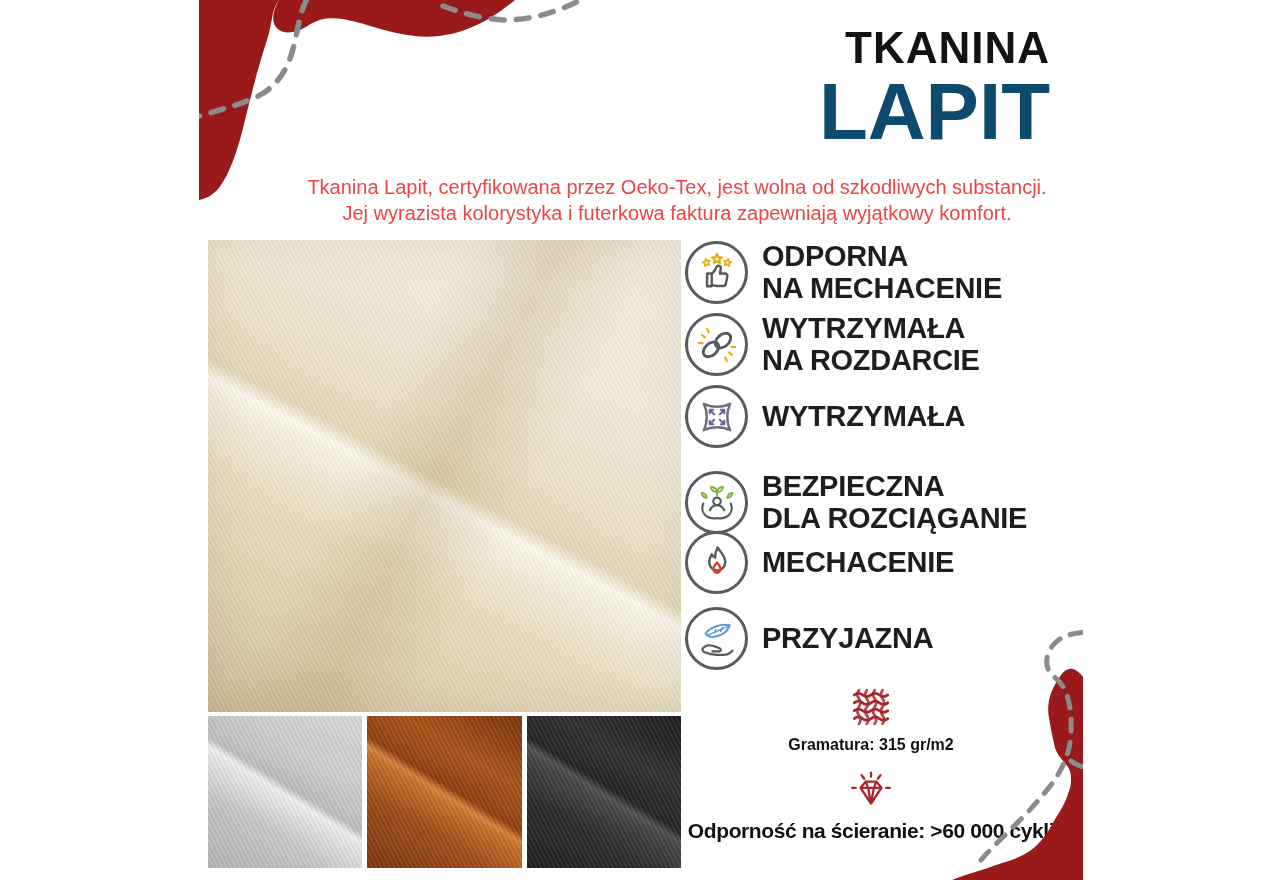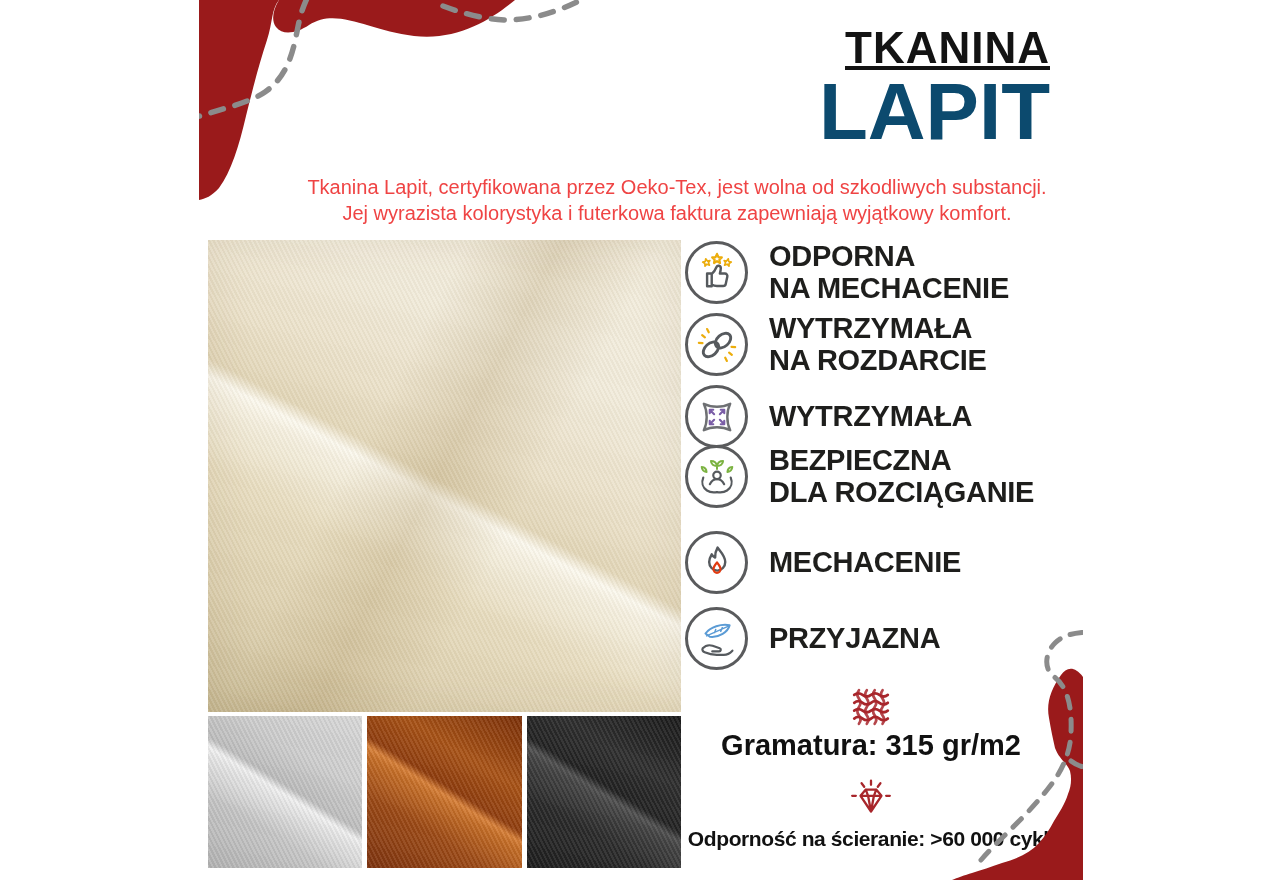--- a/index.html
+++ b/index.html
@@ -6,21 +6,21 @@
   body{width:1280px;height:880px;background:#ffffff;position:relative;overflow:hidden;
        font-family:"Liberation Sans", sans-serif;}
   .canvas{position:absolute;left:199px;top:0;width:884px;height:880px;background:#fff;overflow:hidden;}
 
   
   .blob-tl{position:absolute;left:0;top:0;width:392px;height:212px;}
   .blob-br{position:absolute;right:0;bottom:0;width:140px;height:265px;}
 
   
   .title-block{position:absolute;top:26px;right:33px;text-align:right;}
-  .t1{font-weight:bold;font-size:44px;line-height:1;color:#131313;letter-spacing:1px;text-decoration:underline;}
+  .t1{font-weight:bold;font-size:44px;line-height:1;color:#131313;letter-spacing:1px;}
   .t2{font-weight:bold;font-size:80px;line-height:.95;color:#0c4a6e;letter-spacing:0;margin-top:4px;}
 
   
   .desc{position:absolute;left:78px;top:174px;width:800px;text-align:center;
         font-size:20px;line-height:1.32;color:#ef4444;}
   .desc div{white-space:nowrap;}
 
   
   .fabric{position:absolute;overflow:hidden;}
   .fabric::after{content:"";position:absolute;inset:0;
@@ -32,30 +32,30 @@
       box-shadow:inset 0 0 45px rgba(120,100,60,.12);}
   .swatches{position:absolute;left:9px;top:716px;width:473px;height:152px;display:flex;gap:5px;}
   .swatch{flex:1 1 0;position:relative;overflow:hidden;}
   .swatch::after{content:"";position:absolute;inset:0;
       background:repeating-linear-gradient(63deg, rgba(255,255,255,.08) 0 2px, rgba(0,0,0,.05) 2px 4px);}
   .sw-gray{background:linear-gradient(32deg,#b3b3b3 0%,#c6c6c6 30%,#e7e7e7 46%,#f1f1f1 49%,#bdbdbd 53%,#cecece 70%,#d8d8d8 100%);}
   .sw-rust{background:linear-gradient(32deg,#7e3410 0%,#9c4a16 30%,#c66f28 46%,#d8813a 49%,#8f3d0e 53%,#a85317 70%,#7a2f08 100%);}
   .sw-black{background:linear-gradient(32deg,#1e1e1e 0%,#2a2a2a 30%,#444 46%,#515151 49%,#222 53%,#2f2f2f 70%,#1a1a1a 100%);}
 
   
-  .frow{position:absolute;display:flex;align-items:center;gap:21px;left:486px;}
+  .frow{position:absolute;display:flex;align-items:center;gap:14px;left:486px;}
   .fcircle{width:57px;height:57px;border:3.2px solid #5a5b5d;border-radius:50%;background:#fff;
            display:flex;align-items:center;justify-content:center;flex:0 0 auto;}
   .ftext{font-weight:bold;font-size:29px;line-height:1.08;color:#1e1e1c;letter-spacing:-.3px;white-space:nowrap;}
   .ftext span{display:block;}
 
   
   .specs{position:absolute;left:486px;top:686px;width:372px;text-align:center;}
   .spec-icon{display:block;margin:0 auto;}
-  .spec-label-1{margin-top:1px;font-weight:bold;font-size:29px;color:#111;}
+  .spec-label-1{margin-top:8px;font-weight:bold;font-size:16px;color:#111;}
   .spec-label-2{margin-top:4px;font-weight:bold;font-size:21px;letter-spacing:-.4px;color:#111;}
   .spec+.spec{margin-top:15px;}
 
   svg{display:block;}
 </style>
 </head>
 <body>
 
 <div class="canvas">
 
@@ -124,21 +124,21 @@
           <path d="M17.4,22.6 L13.4,26.6 M13.4,23.4 L13.4,26.6 L16.6,26.6"></path>
           <path d="M22.6,22.6 L26.6,26.6 M26.6,23.4 L26.6,26.6 L23.4,26.6"></path>
         </g>
       </svg>
     </div>
     <div class="ftext">
       <span>WYTRZYMAŁA</span>
     </div>
   </div>
 
-  <div class="frow" style="top:445px">
+  <div class="frow" style="top:471px">
     <div class="fcircle">
       <svg width="44" height="44" viewBox="0 0 40 40" fill="none">
         <g stroke="#7cb342" stroke-width="1.8" stroke-linejoin="round">
           <path d="M20,10 V13.5 M20,10 c-.5,-3 -3,-4.5 -5.5,-4.5 c0,2.8 2.5,4.6 5.5,4.5 z M20,10 c.5,-3 3,-4.5 5.5,-4.5 c0,2.8 -2.5,4.6 -5.5,4.5 z"></path>
           <path d="M10.5,15.5 c-2.6,-.4 -4.2,-2 -4.4,-4.6 c2.6,.2 4.3,1.9 4.4,4.6 z"></path>
           <path d="M29.5,15.5 c2.6,-.4 4.2,-2 4.4,-4.6 c-2.6,.2 -4.3,1.9 -4.4,4.6 z"></path>
         </g>
         <g stroke="#565a5e" stroke-width="2" stroke-linecap="round">
           <circle cx="20" cy="18.5" r="3.4"></circle>
           <path d="M13.5,26.5 c1.5,-3 3.8,-4.5 6.5,-4.5 c2.7,0 5,1.5 6.5,4.5"></path>

